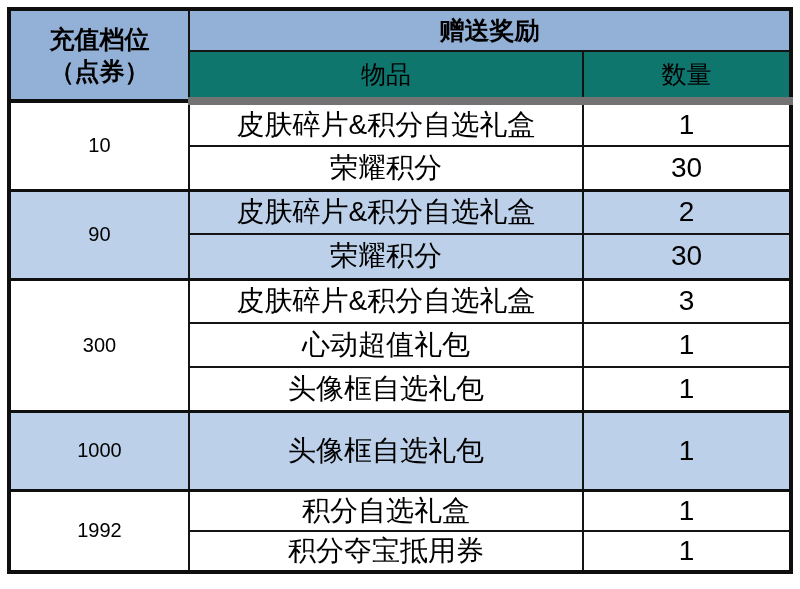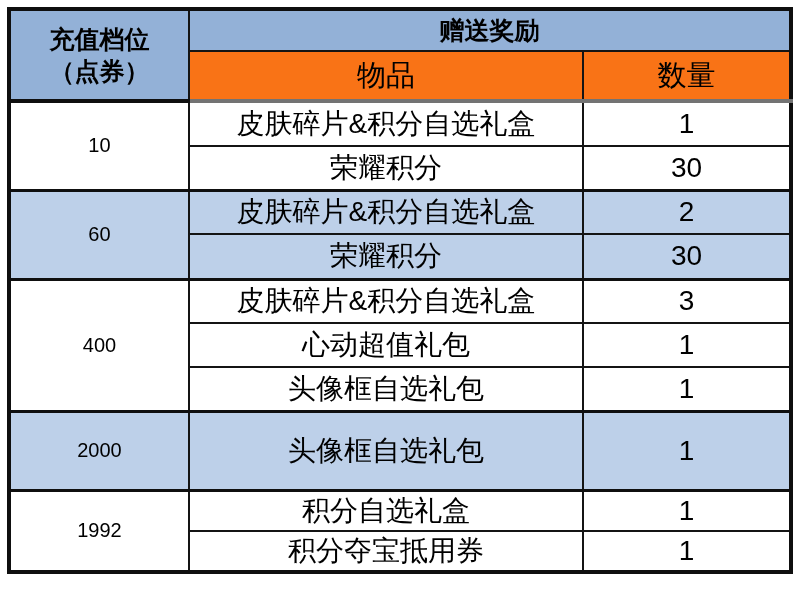--- a/index.html
+++ b/index.html
@@ -36,24 +36,24 @@
   
   tr.hrow1 { height: 42px; }
   tr.hrow2 { height: 50px; }
   td.hcell {
     background: #93b1d7;
     font-weight: 700;
     font-size: 25px;
     line-height: 1.3;
   }
   td.hsub {
-    background: #f97316;
+    background: #0f766e;
     font-weight: 400;
-    font-size: 29px;
-    border-bottom: 4px solid #737373;
+    font-size: 25px;
+    border-bottom: 8px solid #737373;
   }
   td.tier-head { border-bottom: 4px solid #0f0f0f; }
   
   tr.r44 { height: 44px; }
   tr.r45 { height: 45px; }
   tr.r79 { height: 79px; }
   tr.r38 { height: 38px; }
   tr.r36 { height: 36px; }
   td.tier {
     font-size: 20px;
@@ -94,45 +94,45 @@
       <td class="tier" rowspan="2">10</td>
       <td class="item">皮肤碎片&amp;积分自选礼盒</td>
       <td class="qty">1</td>
     </tr>
     <tr class="r44">
       <td class="item">荣耀积分</td>
       <td class="qty">30</td>
     </tr>
 
     <tr class="r44 gs">
-      <td class="tier shade" rowspan="2">60</td>
+      <td class="tier shade" rowspan="2">90</td>
       <td class="item shade">皮肤碎片&amp;积分自选礼盒</td>
       <td class="qty shade">2</td>
     </tr>
     <tr class="r45">
       <td class="item shade">荣耀积分</td>
       <td class="qty shade">30</td>
     </tr>
 
     <tr class="r44 gs">
-      <td class="tier" rowspan="3">400</td>
+      <td class="tier" rowspan="3">300</td>
       <td class="item">皮肤碎片&amp;积分自选礼盒</td>
       <td class="qty">3</td>
     </tr>
     <tr class="r44">
       <td class="item">心动超值礼包</td>
       <td class="qty">1</td>
     </tr>
     <tr class="r44">
       <td class="item">头像框自选礼包</td>
       <td class="qty">1</td>
     </tr>
 
     <tr class="r79 gs">
-      <td class="tier shade">2000</td>
+      <td class="tier shade">1000</td>
       <td class="item shade">头像框自选礼包</td>
       <td class="qty shade">1</td>
     </tr>
 
     <tr class="r38 gs">
       <td class="tier" rowspan="2">1992</td>
       <td class="item">积分自选礼盒</td>
       <td class="qty">1</td>
     </tr>
     <tr class="r36">

